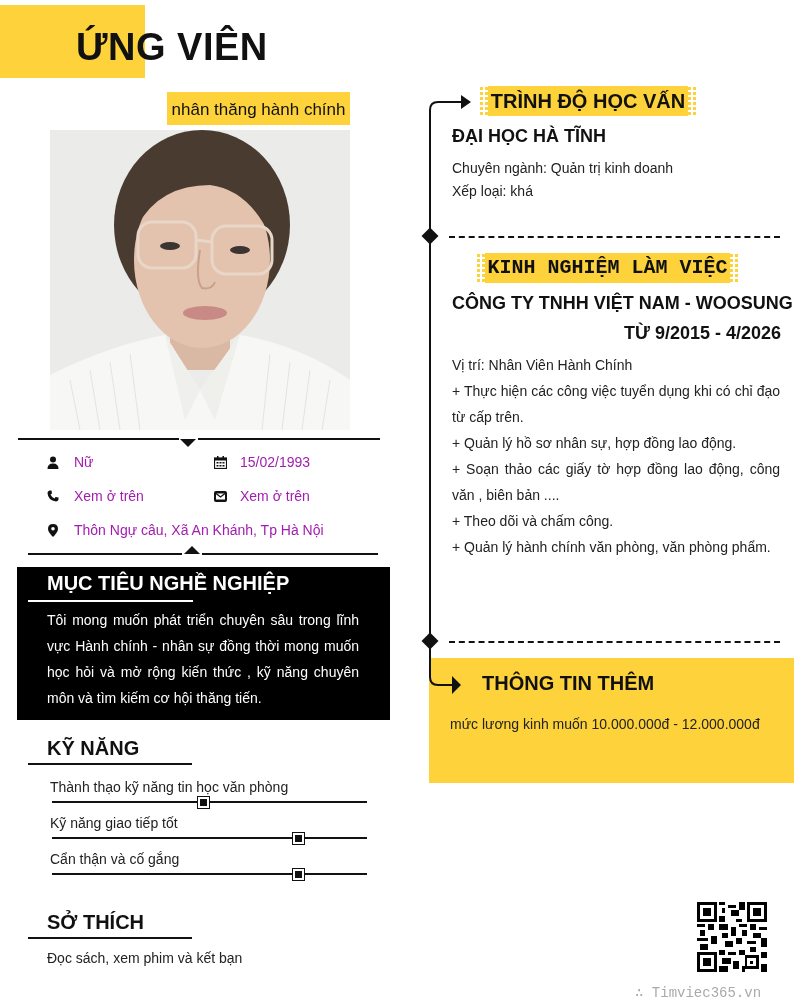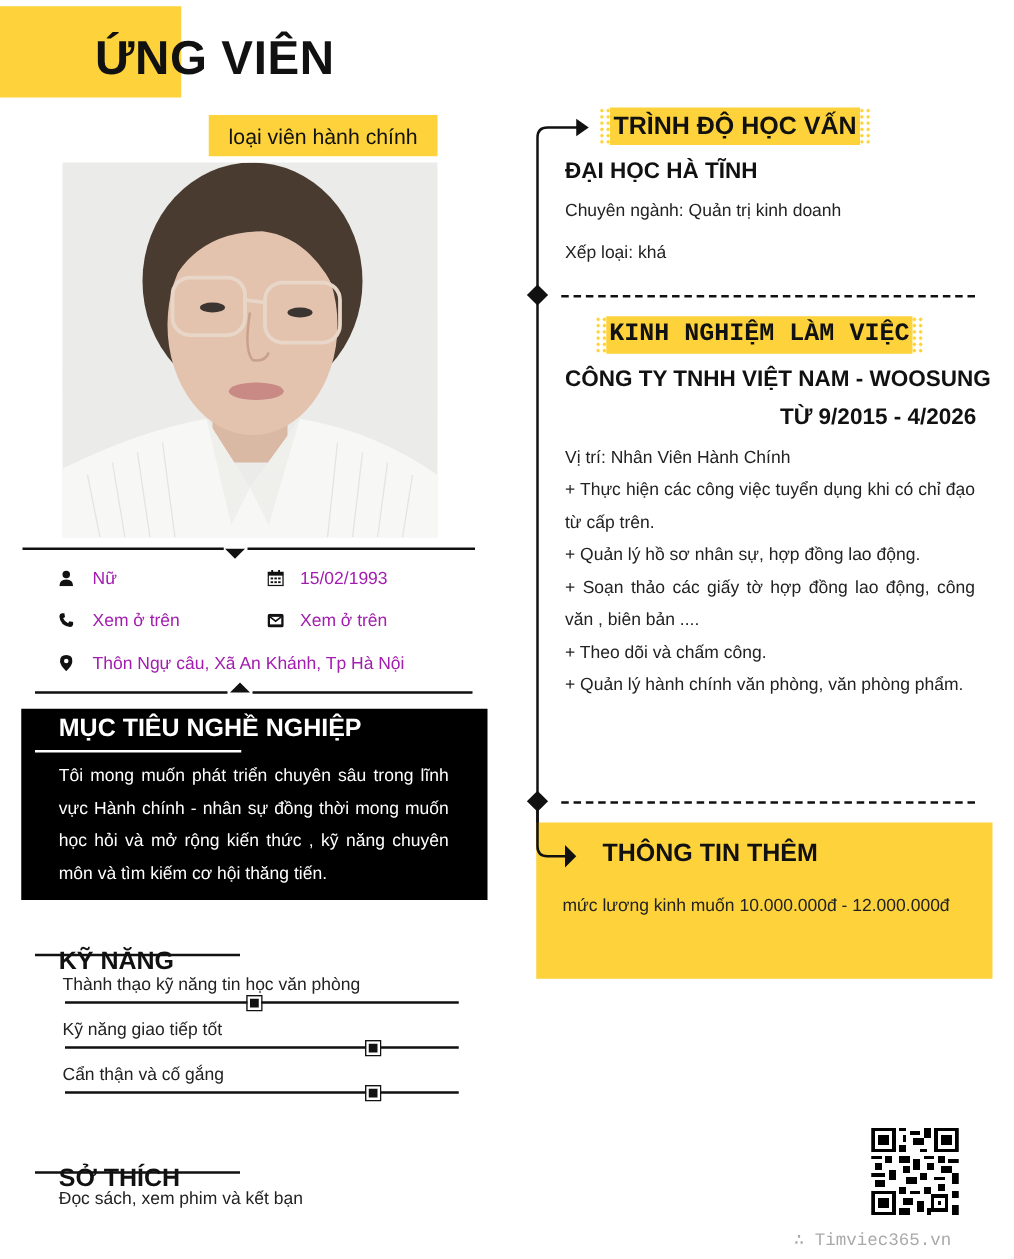--- a/index.html
+++ b/index.html
@@ -26,21 +26,21 @@
   .info-row { font-size: 14px; color: #a21caf; white-space: nowrap; line-height: 18px; }
   .info-ico { width: 14px; height: 14px; display: inline-flex; align-items: center; justify-content: center; }
 
   
   .obj-box { left: 17px; top: 567px; width: 373px; height: 153px; background: #000; color: #fff; }
   .obj-title { left: 30px; top: 5px; font-size: 20px; font-weight: bold; color: #fff; white-space: nowrap; }
   .obj-underline { left: 11px; top: 33px; width: 165px; height: 2px; background: #fff; }
   .obj-text { left: 30px; top: 40px; width: 312px; font-size: 14px; line-height: 26px; text-align: justify; color: #fff; }
 
   
-  .sec-title { font-size: 20px; font-weight: bold; color: #111; white-space: nowrap; margin-top: 21px; }
+  .sec-title { font-size: 20px; font-weight: bold; color: #111; white-space: nowrap; }
   .sec-underline { height: 2px; background: #111; width: 164px; }
 
   .skill-label { font-size: 14px; color: #222; white-space: nowrap; }
   .skill-track { height: 2px; background: #111; width: 315px; }
   .skill-knob { width: 11px; height: 11px; background: #111; border: 2px solid #fff; outline: 1.5px solid #111; }
   .diamond { width: 12px; height: 12px; background: #111; transform: rotate(45deg); }
   .dash { height: 0; border-top: 2px dashed #111; }
 
   .brush { height: 30px; background: #fdd23a; }
   .brush::before, .brush::after { content: ""; position: absolute; top: 0; bottom: 0; width: 10px; background: radial-gradient(circle, #fdd23a 40%, transparent 41%) 0 0/5px 5px; }
@@ -57,21 +57,21 @@
   .extra-text { left: 21px; top: 58px; font-size: 14px; color: #222; white-space: nowrap; }
 
   .qr { left: 697px; top: 902px; width: 70px; height: 70px; }
   .watermark { left: 635px; top: 984px; font-family: "Liberation Mono", "DejaVu Sans Mono", monospace; font-size: 14px; color: #aaa; white-space: nowrap; }
 </style>
 </head>
 <body>
 
 <div class="abs hdr-block"></div>
 <div class="abs hdr-title">ỨNG VIÊN</div>
-<div class="abs job-tag">loại viên  hành chính</div>
+<div class="abs job-tag">nhân thăng  hành chính</div>
 
 <div class="abs photo">
   <svg width="300" height="300" viewBox="0 0 300 300">
     <rect width="300" height="300" fill="#ebebe9"></rect>
 
     <ellipse cx="152" cy="95" rx="88" ry="95" fill="#4a3b30"></ellipse>
 
     <rect x="120" y="180" width="60" height="60" fill="#d9b8a4"></rect>
 
     <ellipse cx="152" cy="130" rx="68" ry="88" fill="#e3c3ae"></ellipse>
@@ -205,21 +205,21 @@
 </svg>
 <div class="abs diamond" style="left:424px; top:230px;"></div>
 <div class="abs dash" style="left:449px; top:236px; width:331px;"></div>
 <div class="abs diamond" style="left:424px; top:635px;"></div>
 <div class="abs dash" style="left:449px; top:641px; width:331px;"></div>
 
 <div class="abs brush" style="left:488px; top:86px; width:200px;"></div>
 <div class="abs r-title" style="left:488px; top:86px; width:200px;">TRÌNH ĐỘ HỌC VẤN</div>
 <div class="abs r-sub" style="left:452px; top:126px;">ĐẠI HỌC HÀ TĨNH</div>
 <div class="abs r-text" style="left:452px; top:155px; white-space:nowrap;">Chuyên ngành: Quản trị kinh doanh</div>
-<div class="abs r-text" style="left:452px; top:188px; white-space:nowrap;text-align:right;">Xếp loại: khá</div>
+<div class="abs r-text" style="left:452px; top:178px; white-space:nowrap;text-align:right;">Xếp loại: khá</div>
 
 <div class="abs brush" style="left:485px; top:253px; width:245px;"></div>
 <div class="abs r-title" style="left:485px; top:253px; width:245px;font-family:Liberation Mono, monospace;">KINH NGHIỆM LÀM VIỆC</div>
 <div class="abs r-sub" style="left:452px; top:293px;">CÔNG TY TNHH VIỆT NAM - WOOSUNG</div>
 <div class="abs r-sub" style="right:30px; top:323px;">TỪ 9/2015 - 4/2026</div>
 <div class="abs r-text" style="left:452px; top:352px; white-space:nowrap;">Vị trí: Nhân Viên Hành Chính</div>
 <div class="abs" style="left:452px; top:378px;">
   <div class="r-para">+ Thực hiện các công việc tuyển dụng khi có chỉ đạo từ cấp trên.</div>
   <div class="r-para">+ Quản lý hồ sơ nhân sự, hợp đồng lao động.</div>
   <div class="r-para">+ Soạn thảo các giấy tờ hợp đồng lao động, công văn , biên bản ....</div>

